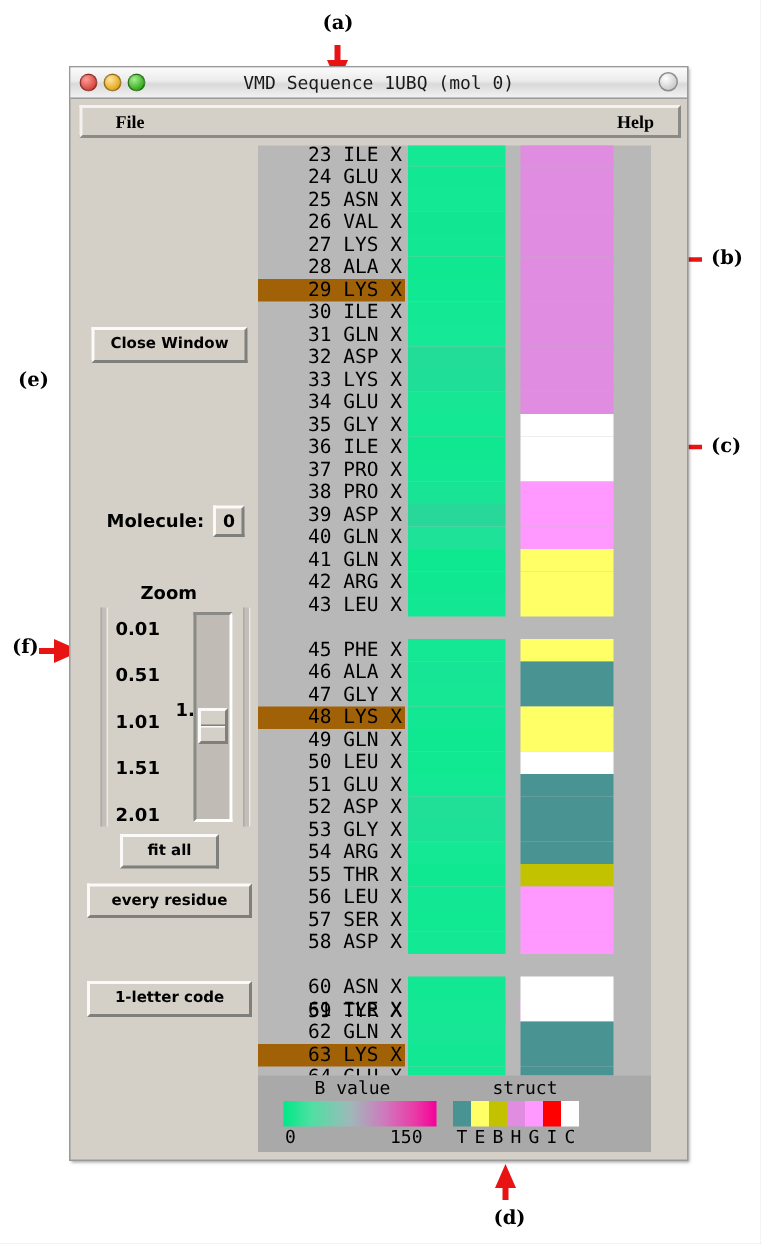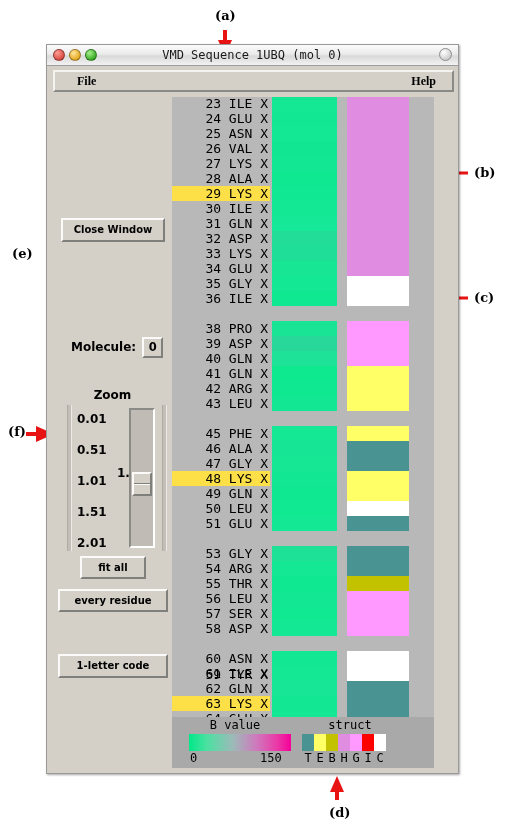--- a/index.html
+++ b/index.html
@@ -147,21 +147,21 @@
   }
   #seqscroll { position: absolute; left: 0; top: 0; width: 262px; height: 620px; overflow: hidden; }
 
   .row { position: absolute; left: 0; width: 262px; height: 15px; }
   .lbl {
     position: absolute; left: 0; top: 0; width: 98px; height: 15px;
     font-family: "DejaVu Sans Mono", monospace; font-size: 13px; color: #000;
     text-align: right; padding-right: 2px; line-height: 15px; letter-spacing: 0px;
     white-space: pre;
   }
-  .lbl.hl { background: #fde047; }
+  .lbl.hl { background: #a16207; }
   .bval  { position: absolute; left: 100px; top: 0; width: 65px; height: 15px; }
   .sstr  { position: absolute; left: 175px; top: 0; width: 62px; height: 15px; }
 
   
   #legend {
     position: absolute; left: 119px; top: 620px; width: 262px; height: 51px;
     background: #a9a9a9;
   }
   .leg-title {
     position: absolute; top: 1px;
@@ -341,20 +341,25 @@
             <div class="row" style="top: 179px;">
               <div class="lbl">35 GLY X</div>
               <div class="bval" style="background: rgb(19, 232, 148);"></div>
               <div class="sstr" style="background: rgb(255, 255, 255);"></div>
             </div>
             <div class="row" style="top: 194px;">
               <div class="lbl">36 ILE X</div>
               <div class="bval" style="background: rgb(16, 231, 145);"></div>
               <div class="sstr" style="background: rgb(255, 255, 255);"></div>
             </div>
+            <div class="row" style="top: 209px;">
+              <div class="lbl">37 PRO X</div>
+              <div class="bval" style="background: rgb(18, 232, 147);"></div>
+              <div class="sstr" style="background: rgb(255, 255, 255);"></div>
+            </div>
             <div class="row" style="top: 224px;">
               <div class="lbl">38 PRO X</div>
               <div class="bval" style="background: rgb(25, 228, 150);"></div>
               <div class="sstr" style="background: rgb(255, 153, 255);"></div>
             </div>
             <div class="row" style="top: 239px;">
               <div class="lbl">39 ASP X</div>
               <div class="bval" style="background: rgb(40, 215, 154);"></div>
               <div class="sstr" style="background: rgb(255, 153, 255);"></div>
             </div>
@@ -404,20 +409,25 @@
               <div class="sstr" style="background: rgb(255, 255, 102);"></div>
             </div>
             <div class="row" style="top: 404px;">
               <div class="lbl">50 LEU X</div>
               <div class="bval" style="background: rgb(17, 232, 146);"></div>
               <div class="sstr" style="background: rgb(255, 255, 255);"></div>
             </div>
             <div class="row" style="top: 419px;">
               <div class="lbl">51 GLU X</div>
               <div class="bval" style="background: rgb(19, 232, 148);"></div>
+              <div class="sstr" style="background: rgb(74, 147, 147);"></div>
+            </div>
+            <div class="row" style="top: 434px;">
+              <div class="lbl">52 ASP X</div>
+              <div class="bval" style="background: rgb(32, 223, 151);"></div>
               <div class="sstr" style="background: rgb(74, 147, 147);"></div>
             </div>
             <div class="row" style="top: 449px;">
               <div class="lbl">53 GLY X</div>
               <div class="bval" style="background: rgb(28, 225, 151);"></div>
               <div class="sstr" style="background: rgb(74, 147, 147);"></div>
             </div>
             <div class="row" style="top: 464px;">
               <div class="lbl">54 ARG X</div>
               <div class="bval" style="background: rgb(20, 232, 148);"></div>

